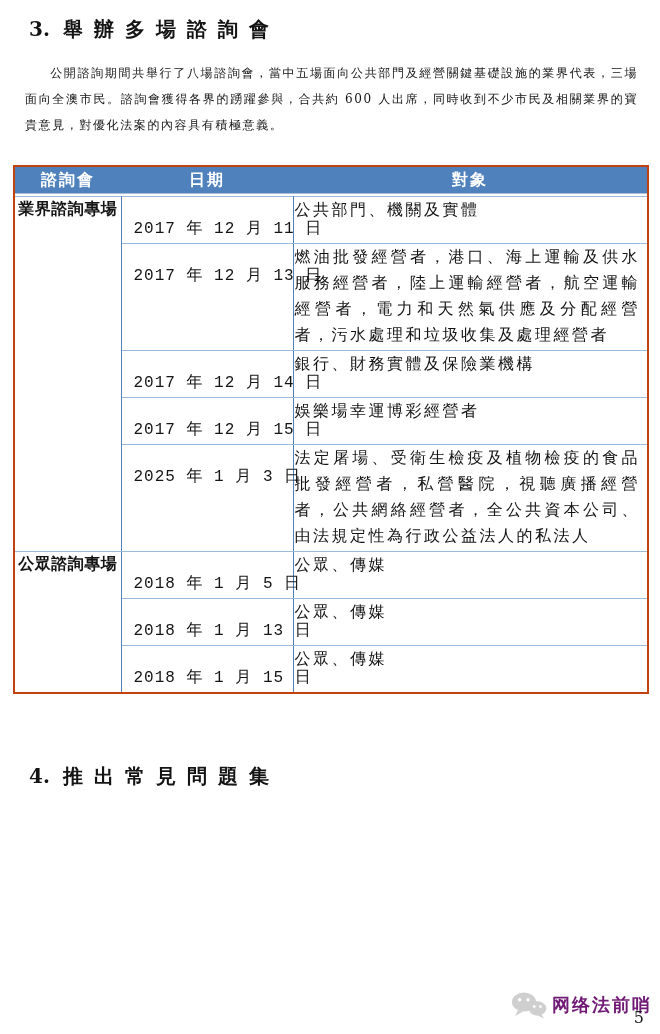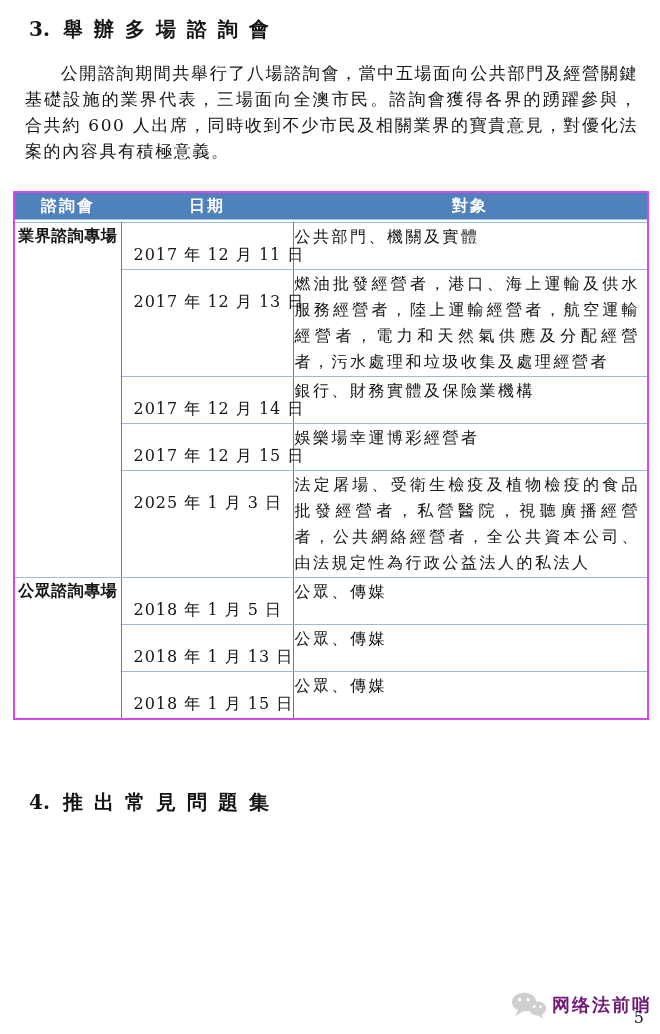--- a/index.html
+++ b/index.html
@@ -10,28 +10,29 @@
   }
   .page { position:relative; width:660px; height:1034px; overflow:hidden; background:#fff; }
 
   
   .sec-heading { margin:16px 0 0 29px; font-size:20px; font-weight:bold; }
   .sec-heading .num { display:inline-block; width:34px; letter-spacing:0; }
   .sec-heading .ttl { letter-spacing:11px; }
 
   
   .para {
-    margin:17px 22px 0 25px; font-size:17px; line-height:26px;
+    margin:17px 22px 0 25px; font-size:12px; line-height:26px;
     text-align:justify; text-indent:2.1em; letter-spacing:1.6px;
   }
 
   
   table.consult {
     margin:27px 0 0 13px; width:634px; border-collapse:collapse; table-layout:fixed;
-    border:2px solid #d946ef;
+    border:2px solid #c2410c;
+    font-family:Liberation Mono, monospace;
   }
   table.consult th {
     background:#4F81BD; color:#ffffff; font-size:16px; font-weight:bold;
     height:27px; padding:0 0 2px 0; letter-spacing:2px;
     box-shadow:inset 0 -2.5px 0 #ffffff; border:none;
   }
   table.consult td {
     border-style:solid; border-width:1.5px;
     border-color:#9BBBDC #4F81BD #9BBBDC #4F81BD;
     font-size:16px; line-height:26px; vertical-align:top;

